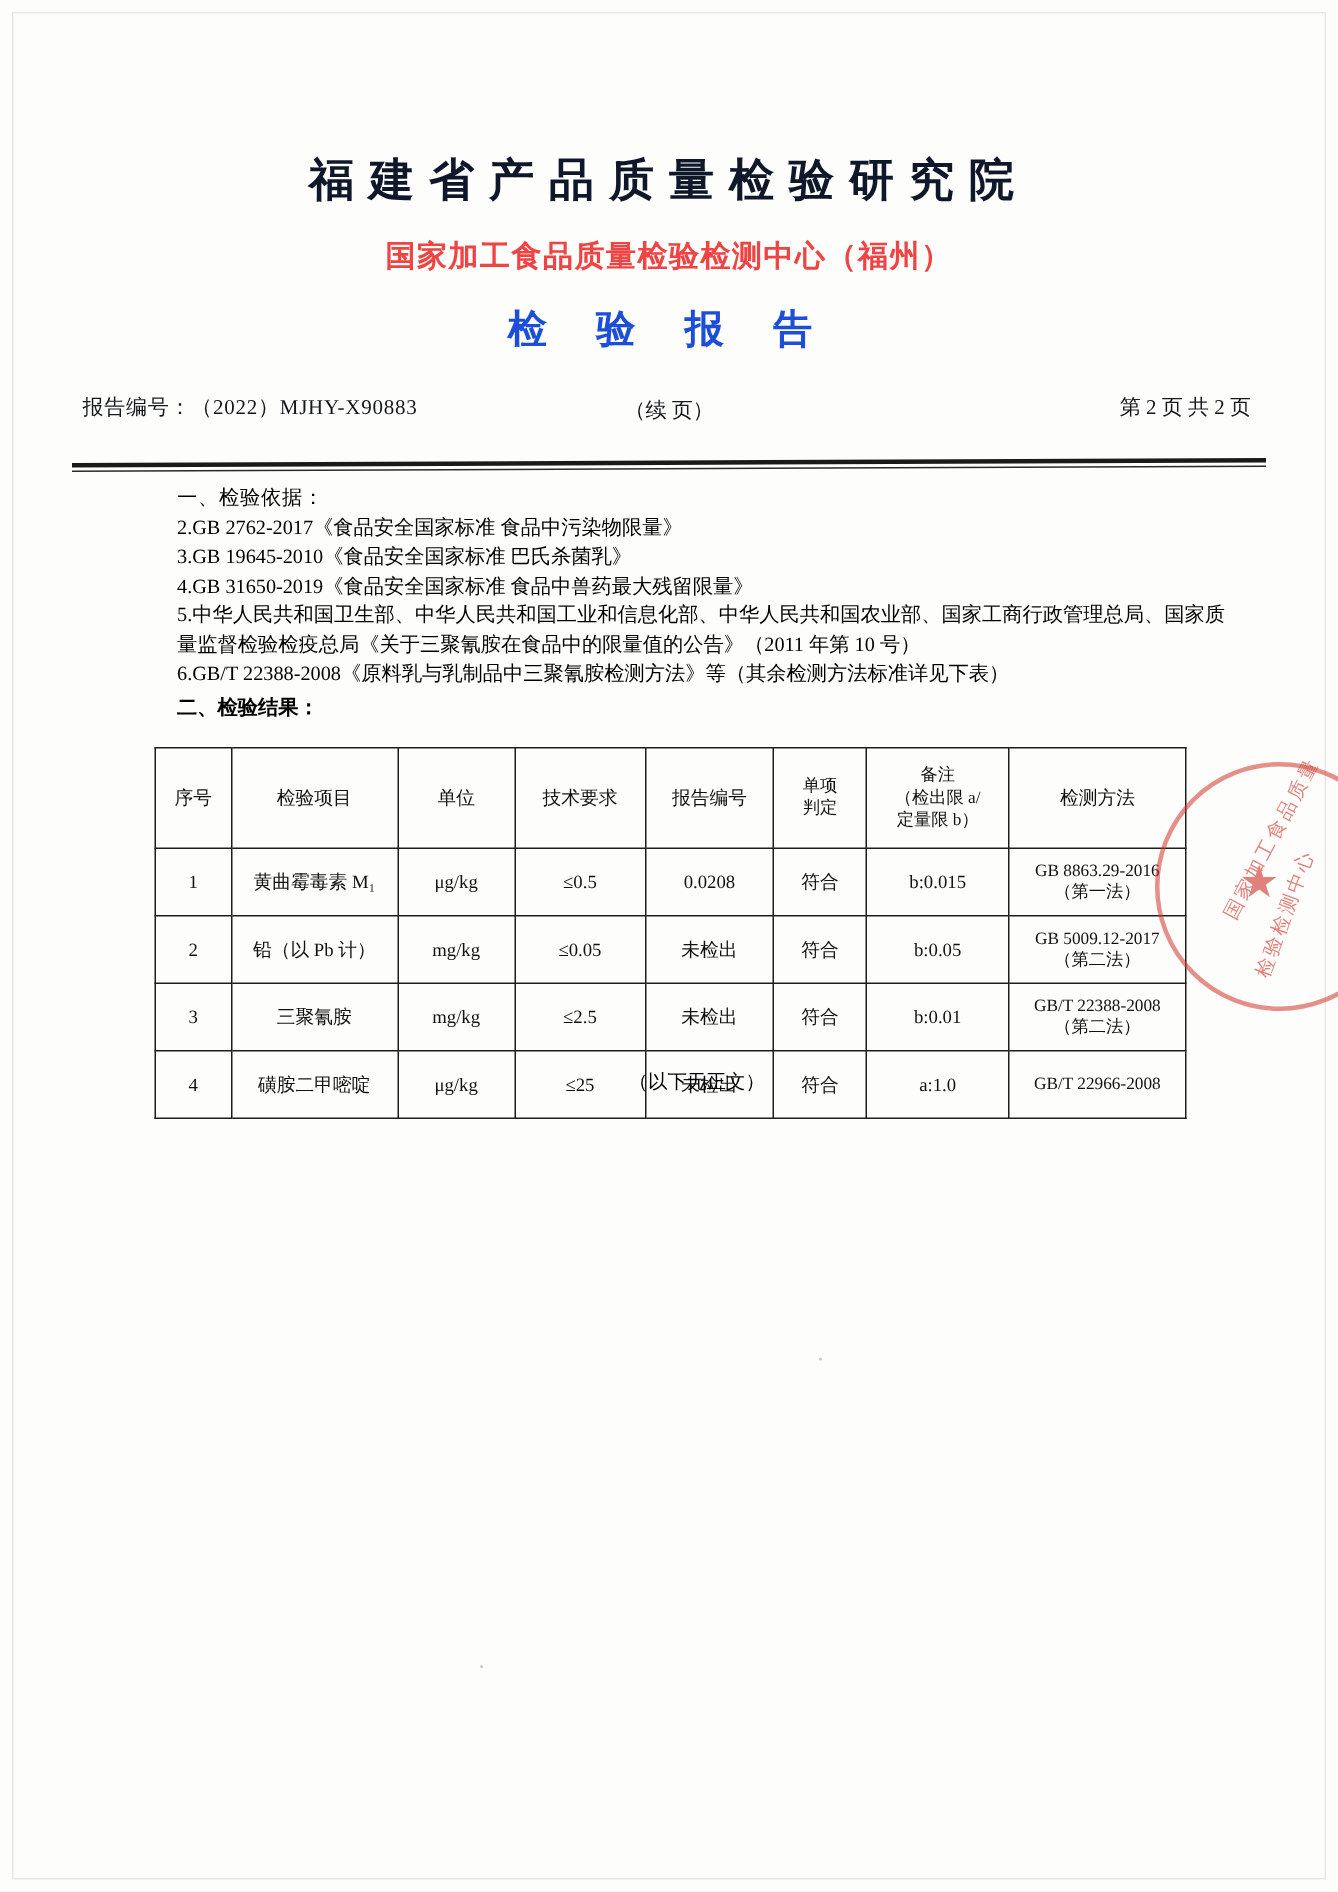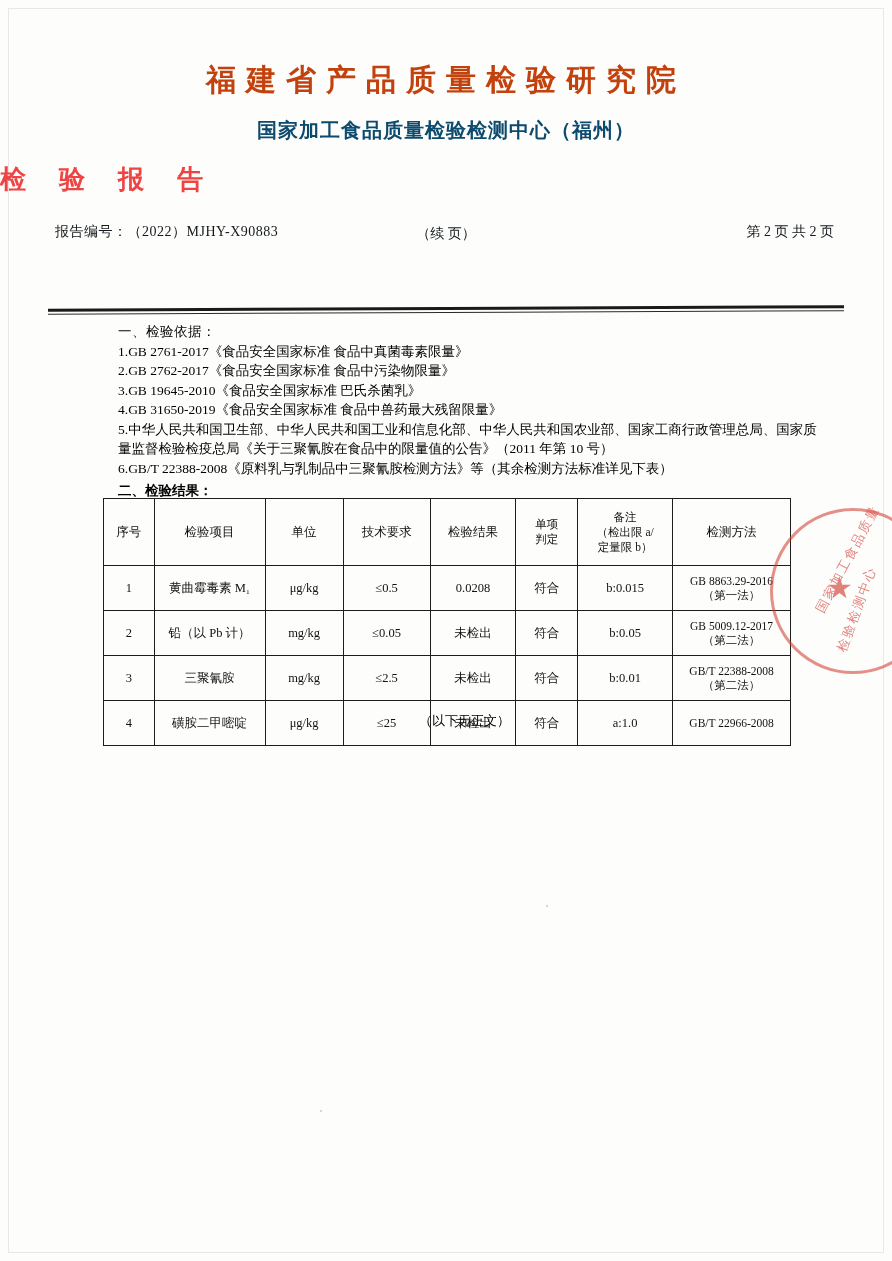--- a/index.html
+++ b/index.html
@@ -31,39 +31,40 @@
     position: absolute;
     left: 0; top: 0;
     width: 892px;
     color: #14181c;
   }
   .title-main {
     text-align: center;
     font-size: 30px;
     font-weight: bold;
     letter-spacing: 10px;
-    margin-top: 60px;
-    color: #c2410c;
+    margin-top: 100px;
+    color: #0f172a;
     font-family: Liberation Mono, monospace;
   }
   .title-sub {
     text-align: center;
     font-size: 20px;
     font-weight: bold;
     margin-top: 16px;
     letter-spacing: 1px;
-    color: #0c4a6e;
+    color: #ef4444;
     font-family: "DejaVu Serif", serif;
   }
   .title-report {
+    text-align: center;
     font-size: 26px;
     font-weight: bold;
     letter-spacing: 12px;
     margin-top: 18px;
-    color: #ef4444;
+    color: #1d4ed8;
     font-family: "DejaVu Serif", serif;
   }
   .meta-row {
     position: relative;
     margin-top: 26px;
     height: 22px;
     font-size: 14px;
   }
   .meta-left {
     position: absolute;
@@ -231,37 +232,36 @@
       <div class="meta-center">（续 页）</div>
       <div class="meta-right">第 2 页  共 2 页</div>
     </div>
   </div>
 
   <div class="rule"></div>
   <div class="rule2"></div>
 
   <div class="body-block">
     <div class="sec-head">一、检验依据：</div>
-    <div class="basis-line">1.GB 2761-2017《食品安全国家标准 食品中真菌毒素限量》</div>
     <div class="basis-line">2.GB 2762-2017《食品安全国家标准 食品中污染物限量》</div>
     <div class="basis-line">3.GB 19645-2010《食品安全国家标准 巴氏杀菌乳》</div>
     <div class="basis-line">4.GB 31650-2019《食品安全国家标准 食品中兽药最大残留限量》</div>
     <div class="basis-line">5.中华人民共和国卫生部、中华人民共和国工业和信息化部、中华人民共和国农业部、国家工商行政管理总局、国家质量监督检验检疫总局《关于三聚氰胺在食品中的限量值的公告》（2011 年第 10 号）</div>
     <div class="basis-line">6.GB/T 22388-2008《原料乳与乳制品中三聚氰胺检测方法》等（其余检测方法标准详见下表）</div>
     <div class="sec-head-2">二、检验结果：</div>
   </div>
 
   <table class="results">
     <thead>
       <tr>
         <th class="col-no">序号</th>
         <th class="col-item">检验项目</th>
         <th class="col-unit">单位</th>
         <th class="col-req">技术要求</th>
-        <th class="col-result">检验结果</th>
+        <th class="col-result">报告编号</th>
         <th class="col-judge th-small">
           <div>单项</div>
           <div>判定</div>
         </th>
         <th class="col-remark th-small">
           <div>备注</div>
           <div>（检出限 a/</div>
           <div>定量限 b）</div>
         </th>
         <th class="col-method">检测方法</th>

